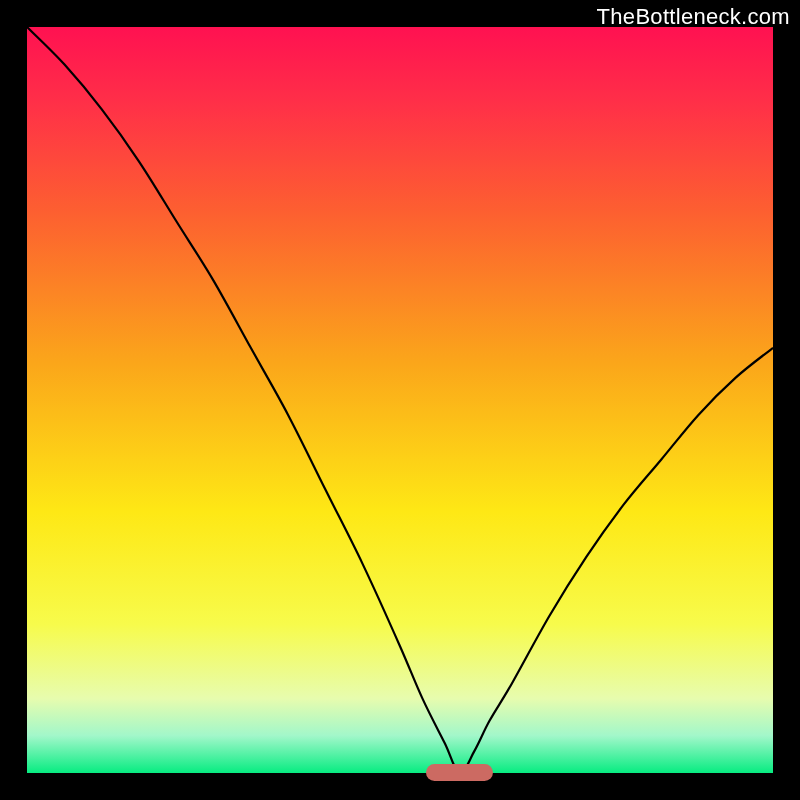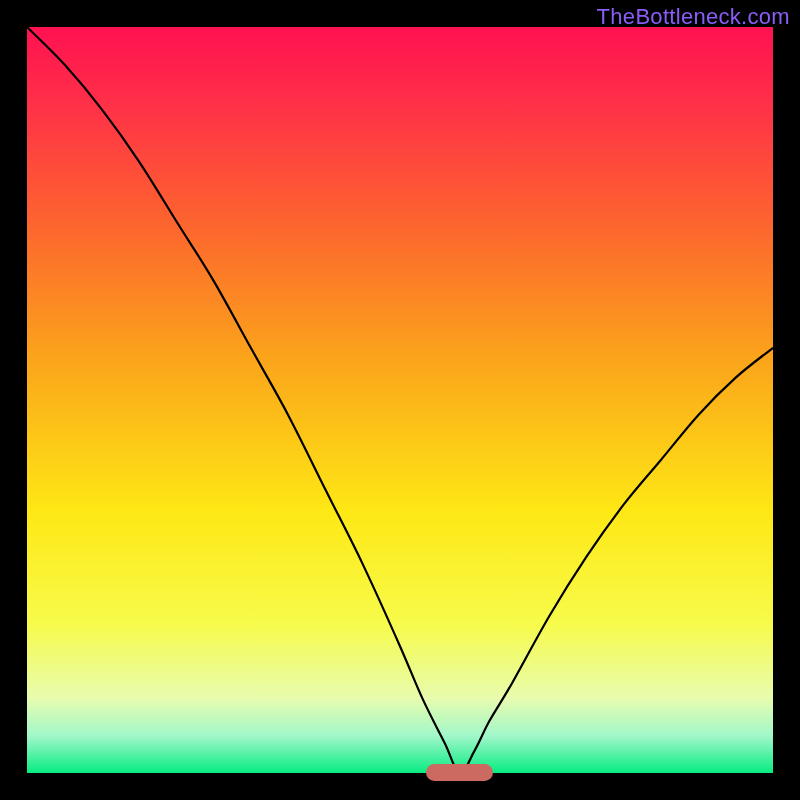--- a/index.html
+++ b/index.html
@@ -16,21 +16,21 @@
     left: 0;
     top: 0;
     width: 800px;
     height: 800px;
     background: #000;
   }
   .watermark {
     position: absolute;
     top: 4px;
     right: 10px;
-    color: #8b5cf6;
+    color: #ffffff;
     font-size: 22px;
     font-weight: 400;
     letter-spacing: 0.3px;
     margin-left: 36px;
   }
   .plot-area {
     
     position: absolute;
     left: 27px;
     top: 27px;

